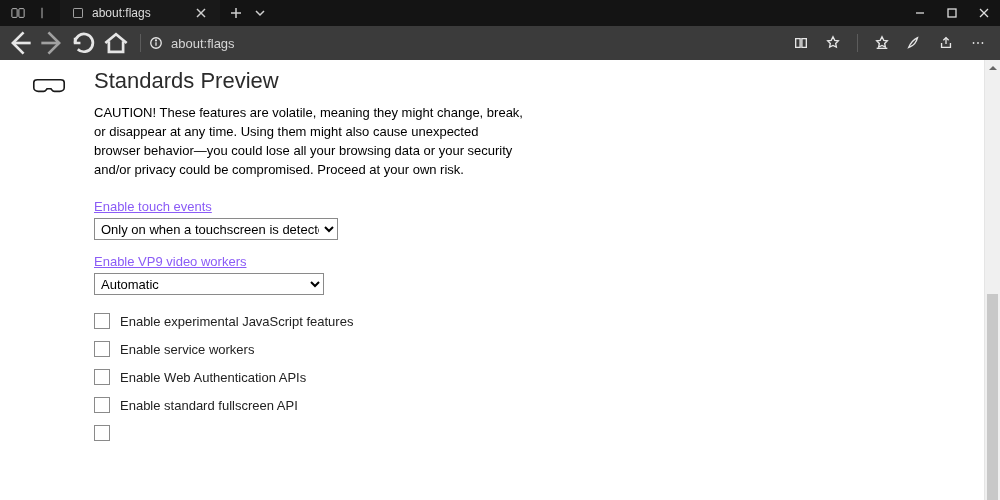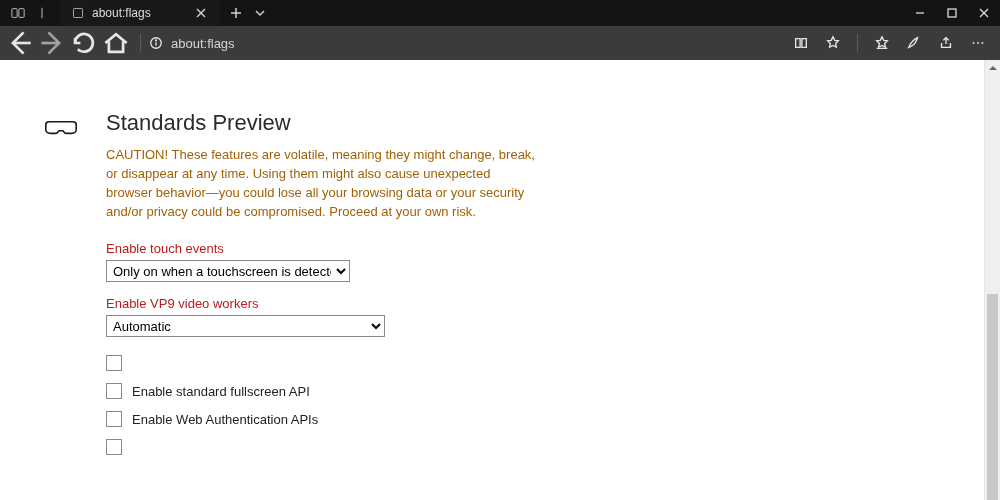--- a/index.html
+++ b/index.html
@@ -147,24 +147,23 @@
       height: 16px;
     }
     
     .viewport {
       height: calc(500px - 60px);
       overflow: hidden;
       position: relative;
       background: #fff;
     }
     .content {
-      padding: 8px 0 0 16px;
+      padding: 8px 0 0 4px;
       display: flex;
       width: 100%;
-      margin-top: 42px;
     }
     .goggles {
       width: 90px;
       display: flex;
       justify-content: center;
       padding-top: 8px;
     }
     .goggles svg {
       width: 34px;
       height: 20px;
@@ -178,41 +177,42 @@
     }
     h1 {
       font-weight: 300;
       font-size: 22px;
       color: #2b2b2b;
       margin-bottom: 10px;
     }
     .caution {
       font-size: 13px;
       line-height: 1.45;
-      color: #a16207;
+      color: #000000;
       margin-bottom: 20px;
     }
     .field {
       margin-bottom: 14px;
     }
     .field-label {
       font-size: 13px;
-      color: #b91c1c;
+      color: #8b5cf6;
       margin-bottom: 4px;
+      text-decoration: underline;
     }
     select {
       font-family: inherit;
       font-size: 13px;
       border: 1px solid #8a8a8a;
       background: #fff;
       height: 22px;
       padding: 0 2px;
     }
     .sel-touch { width: 244px; }
-    .sel-vp9 { width: 279px; }
+    .sel-vp9 { width: 230px; }
     .checks {
       margin-top: 18px;
     }
     .check {
       display: flex;
       align-items: center;
       gap: 10px;
       margin-bottom: 12px;
       font-size: 13px;
       color: #222;
@@ -419,31 +419,36 @@
       <div class="field">
         <div class="field-label">Enable VP9 video workers</div>
         <select class="sel-vp9">
           <option>Automatic</option>
         </select>
       </div>
 
       <div class="checks">
         <div class="check">
           <input type="checkbox" style="">
+          <span>Enable experimental JavaScript features</span>
+        </div>
+        <div class="check">
+          <input type="checkbox" style="">
+          <span>Enable service workers</span>
+        </div>
+        <div class="check">
+          <input type="checkbox" style="">
+          <span>Enable Web Authentication APIs</span>
         </div>
         <div class="check">
           <input type="checkbox" style="">
           <span>Enable standard fullscreen API</span>
         </div>
         <div class="check">
           <input type="checkbox" style="">
-          <span>Enable Web Authentication APIs</span>
-        </div>
-        <div class="check">
-          <input type="checkbox" style="">
         </div>
       </div>
     </div>
   </div>
 
   <div class="scrollbar">
     <div class="arrow">
         <svg viewBox="0 0 8 8">
           <path d="M0 6l4-4 4 4z"></path>
         </svg>

